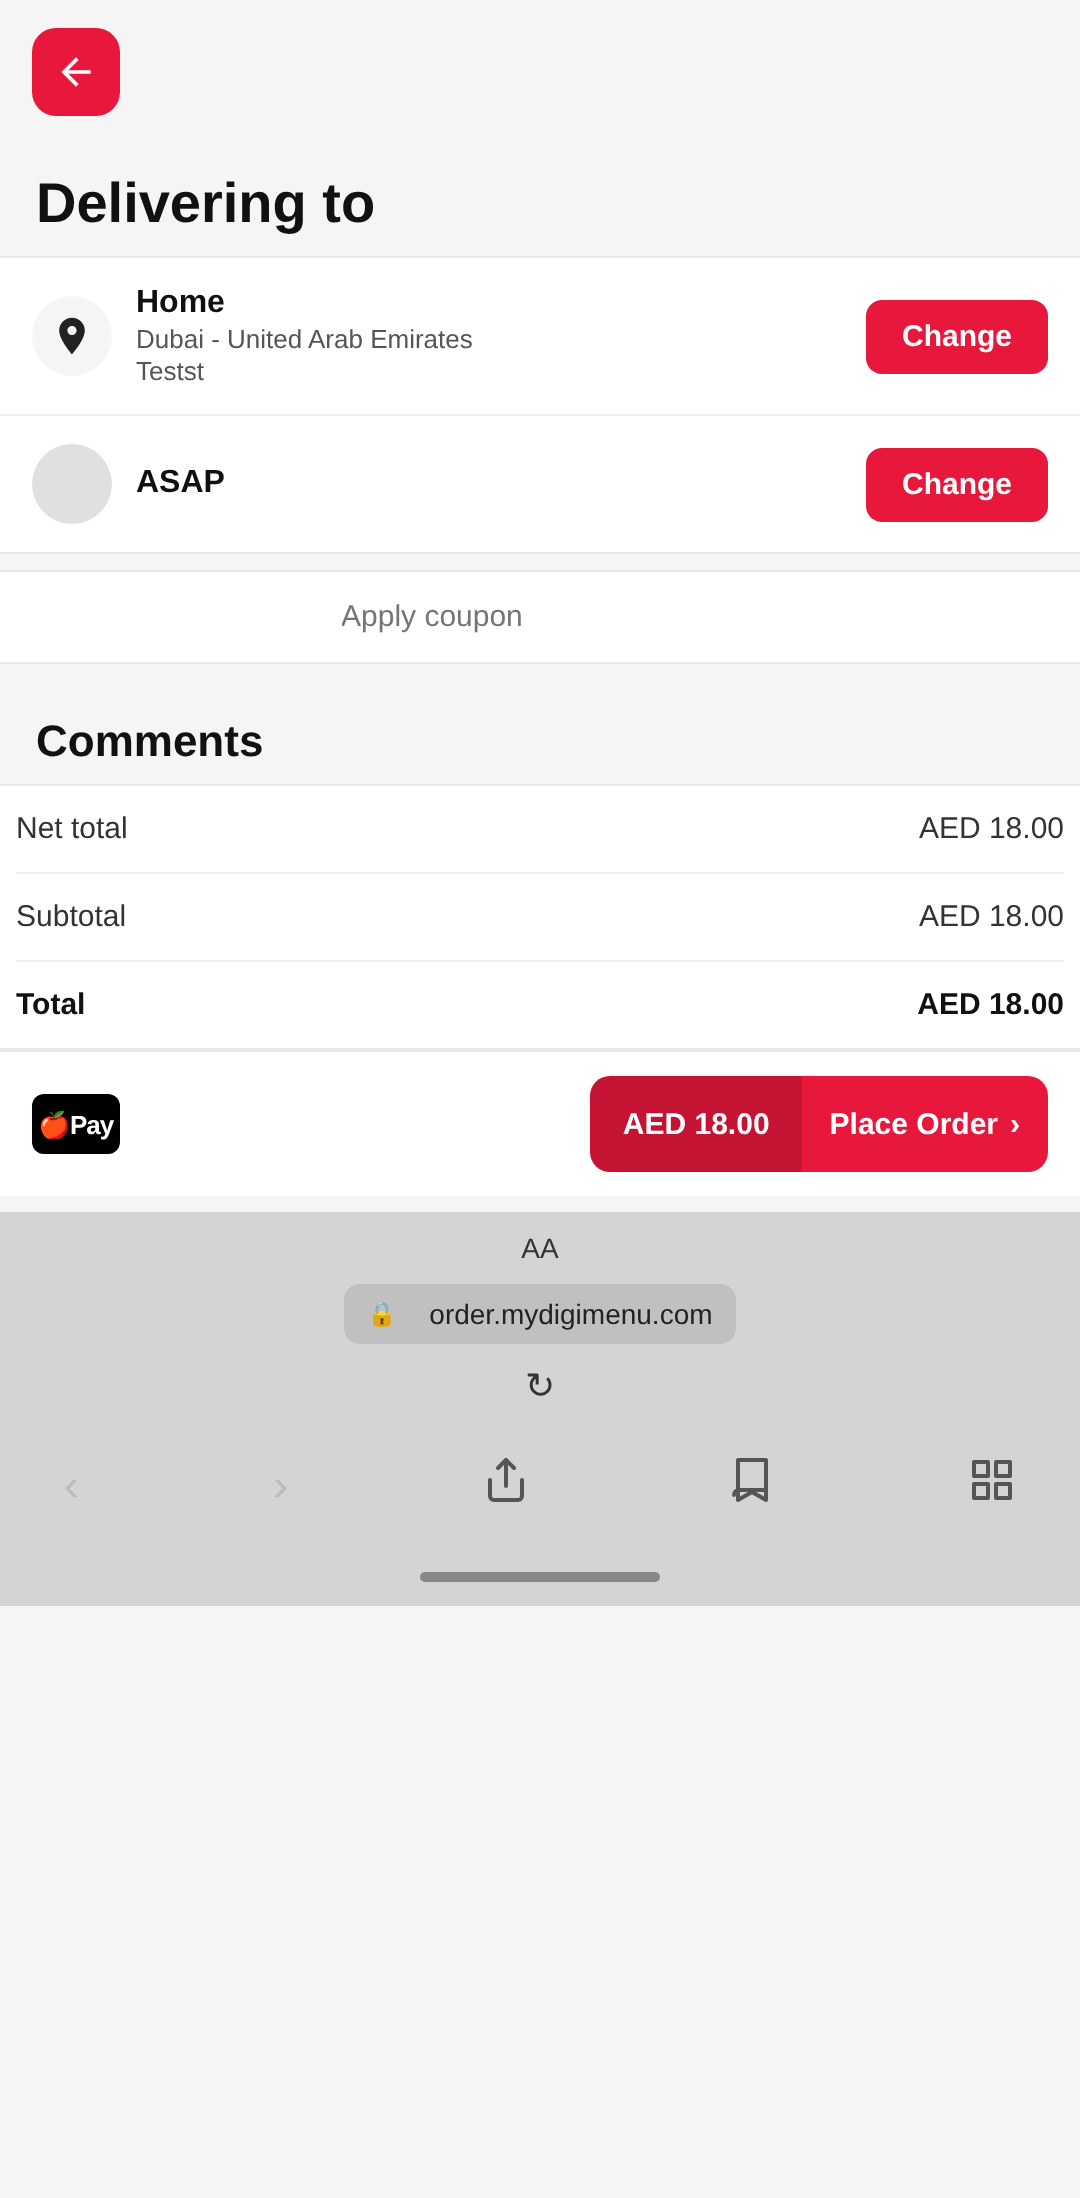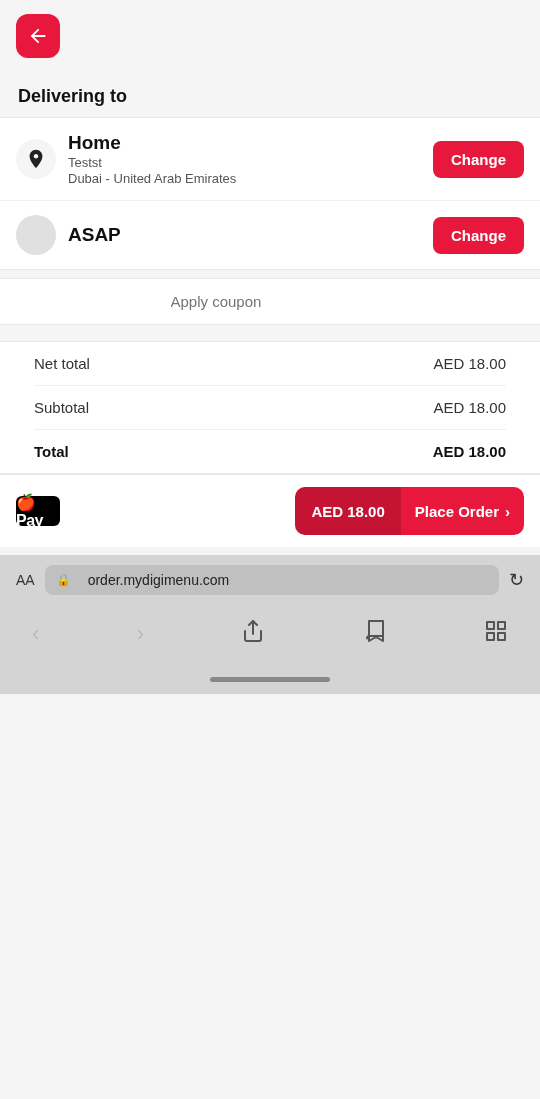--- a/index.html
+++ b/index.html
@@ -31,21 +31,21 @@
     .back-btn svg {
       fill: white;
       width: 22px;
       height: 22px;
     }
     .page-content {
       background: #f5f5f5;
       padding: 8px 0 0;
     }
     .section-title {
-      font-size: 18px;
+      font-size: 28px;
       font-weight: 700;
       color: #111;
       padding: 12px 18px 10px;
     }
     .card {
       background: #fff;
       margin: 0 0 8px;
       border-top: 1px solid #e8e8e8;
       border-bottom: 1px solid #e8e8e8;
     }
@@ -77,21 +77,21 @@
       display: flex;
       align-items: center;
       justify-content: center;
       margin-right: 12px;
       flex-shrink: 0;
     }
     .address-info {
       flex: 1;
     }
     .address-name {
-      font-size: 19px;
+      font-size: 16px;
       font-weight: 700;
       color: #111;
     }
     .address-sub {
       font-size: 13px;
       color: #555;
       margin-top: 1px;
     }
     .change-btn {
       background: #e8183c;
@@ -156,21 +156,21 @@
       color: #aaa;
       padding: 14px 16px;
       background: transparent;
       resize: none;
       font-family: inherit;
     }
     .totals-card {
       background: #fff;
       border-top: 1px solid #e8e8e8;
       border-bottom: 1px solid #e8e8e8;
-      padding: 0 34px;
+      padding: 0 8px;
       margin-bottom: 0;
       text-align: right;
     }
     .total-row {
       display: flex;
       justify-content: space-between;
       align-items: center;
       padding: 13px 0;
       border-bottom: 1px solid #f0f0f0;
     }
@@ -264,20 +264,21 @@
       align-items: center;
       gap: 6px;
     }
     .browser-bar {
       background: #d4d4d4;
       padding: 10px 16px;
       display: flex;
       align-items: center;
       gap: 10px;
       margin-top: 8px;
+      flex-direction: column;
     }
     .aa-text {
       font-size: 14px;
       color: #333;
       font-weight: 500;
     }
     .url-bar {
       flex: 1;
       background: #c0c0c0;
       border-radius: 8px;
@@ -345,62 +346,63 @@
 
   <div class="card">
     <div class="card-row">
       <div class="location-icon-wrap">
         <svg width="22" height="22" viewBox="0 0 24 24">
           <path d="M12 2C8.13 2 5 5.13 5 9c0 5.25 7 13 7 13s7-7.75 7-13c0-3.87-3.13-7-7-7zm0 9.5c-1.38 0-2.5-1.12-2.5-2.5S10.62 6.5 12 6.5s2.5 1.12 2.5 2.5S13.38 11.5 12 11.5z" fill="#222"></path>
         </svg>
       </div>
       <div class="address-info">
         <div class="address-name">Home</div>
+        <div class="address-sub">Dubai - United Arab Emirates</div>
         <div class="address-sub">Testst</div>
-        <div class="address-sub">Dubai - United Arab Emirates</div>
       </div>
       <button class="change-btn">Change</button>
     </div>
 
     <div class="card-row">
       <div class="time-icon-wrap">
       </div>
       <div class="address-info">
         <div class="address-name">ASAP</div>
       </div>
       <button class="change-btn">Change</button>
     </div>
   </div>
 
   <div class="coupon-row">
     <input class="coupon-input" type="text" placeholder="Apply coupon" style="">
   </div>
 
   <div class="comments-section">
+    <div class="comments-title">Comments</div>
   </div>
 
   <div class="totals-card">
     <div class="total-row">
       <span class="total-label">Net total</span>
       <span class="total-value">AED 18.00</span>
     </div>
     <div class="total-row">
       <span class="total-label">Subtotal</span>
       <span class="total-value">AED 18.00</span>
     </div>
     <div class="total-row">
       <span class="total-label bold">Total</span>
       <span class="total-value bold">AED 18.00</span>
     </div>
   </div>
 
   <div class="bottom-bar">
     <div class="payment-method">
       <div class="apple-pay-icon">
-        <span style="font-size:16px; letter-spacing:-0.5px;">🍎Pay</span>
+        <span style="font-size:13px; letter-spacing:-0.5px;">🍎Pay</span>
       </div>
     </div>
     <button class="place-order-btn">
       <span class="place-order-amount">AED 18.00</span>
       <span class="place-order-label">
         <span>Place Order</span>
         <span>›</span>
       </span>
     </button>
   </div>

